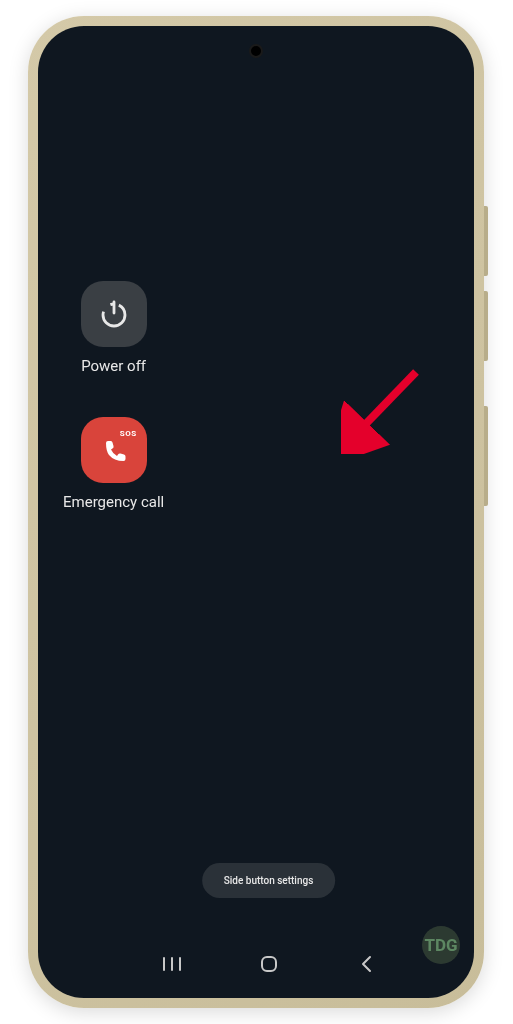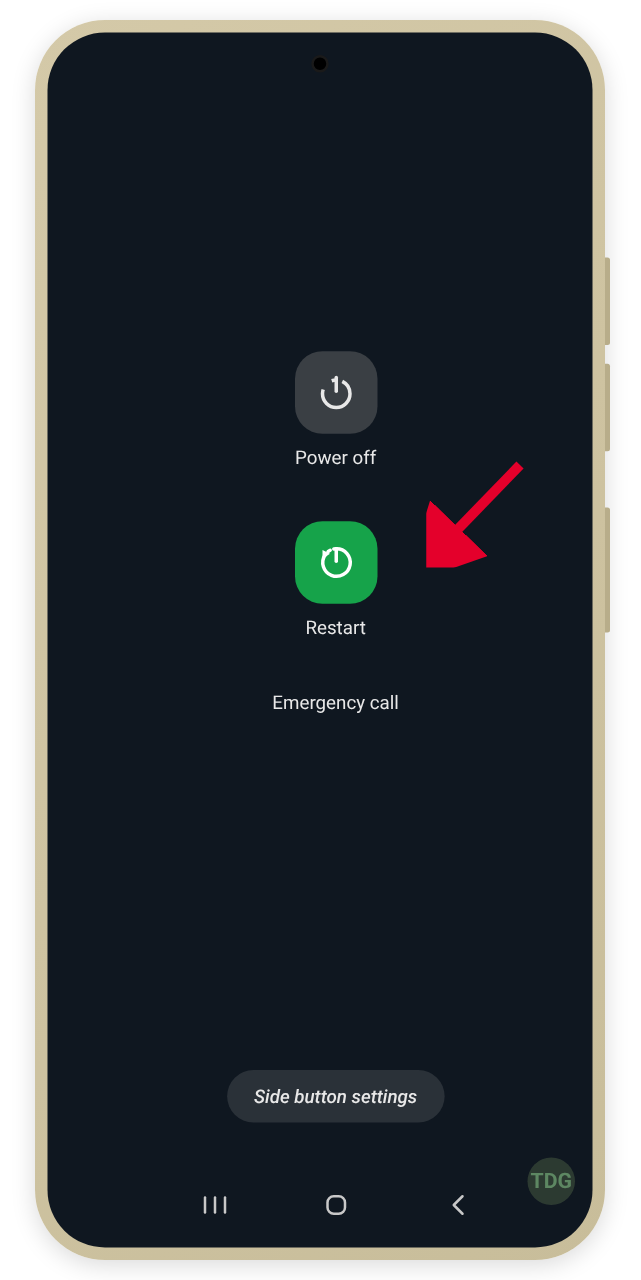--- a/index.html
+++ b/index.html
@@ -70,21 +70,21 @@
       border: 2px solid #1a1a1a;
     }
     .content {
       position: absolute;
       top: 0;
       left: 0;
       right: 0;
       bottom: 0;
       display: flex;
       flex-direction: column;
-      align-items: center;
+      align-items: flex-start;
       margin-left: 25px;
     }
     .power-menu {
       margin-top: 255px;
       display: flex;
       flex-direction: column;
       align-items: center;
       gap: 42px;
     }
     .menu-item {
@@ -111,23 +111,22 @@
     }
     .settings-pill {
       position: absolute;
       bottom: 100px;
       left: 50%;
       transform: translateX(-50%);
       background: #2a3138;
       color: #e8e8e8;
       padding: 12px 22px;
       border-radius: 24px;
-      font-size: 15px;
+      font-size: 10px;
       font-weight: 500;
-      font-style: italic;
     }
     .nav-bar {
       position: absolute;
       bottom: 20px;
       left: 0;
       right: 0;
       display: flex;
       justify-content: space-around;
       align-items: center;
       padding: 0 60px;
@@ -189,33 +188,28 @@
         <div class="menu-item">
           <div class="icon-tile tile-poweroff">
             <svg width="34" height="34" viewBox="0 0 34 34">
               <circle cx="17" cy="18" r="11" fill="none" stroke="#e8e8e8" stroke-width="2.8" stroke-dasharray="50 10" stroke-dashoffset="-5" transform="rotate(-90 17 18)"></circle>
               <line x1="17" y1="5" x2="17" y2="16" stroke="#e8e8e8" stroke-width="2.8" stroke-linecap="round"></line>
             </svg>
           </div>
           <span class="menu-label">Power off</span>
         </div>
 
+
         <div class="menu-item">
-          <div class="icon-tile tile-restart">
-            <svg width="36" height="36" viewBox="0 0 36 36">
-              <path d="M 18 7 A 11 11 0 1 1 9 12" fill="none" stroke="#ffffff" stroke-width="2.8" stroke-linecap="round"></path>
-              <path d="M 18 7 A 11 11 0 0 0 9 12" fill="none" stroke="#ffffff" stroke-width="2.8" stroke-linecap="round" stroke-dasharray="2 3"></path>
-              <polygon points="7,8 13,11 7,15" fill="#ffffff"></polygon>
-              <line x1="18" y1="7" x2="18" y2="17" stroke="#ffffff" stroke-width="2.8" stroke-linecap="round"></line>
+          <div class="icon-tile tile-emergency" style="position:relative">
+            <svg width="32" height="32" viewBox="0 0 32 32">
+              <path d="M 8 9 Q 8 7 10 7 L 13 7 Q 14 7 14.5 8.5 L 15.5 12 Q 16 13.5 14.5 14.5 L 13 15.5 Q 15 20 19 22 L 20 20.5 Q 21 19 22.5 19.5 L 26 20.5 Q 27.5 21 27.5 22.5 L 27.5 25 Q 27.5 27 25.5 27 Q 16 27 11 21 Q 8 17 8 9 Z" fill="#ffffff"></path>
             </svg>
+            <span class="sos-label">SOS</span>
           </div>
-          <span class="menu-label">Restart</span>
-        </div>
-
-        <div class="menu-item">
           <span class="menu-label">Emergency call</span>
         </div>
 
       </div>
 
       <div class="settings-pill">
         <span>Side button settings</span>
       </div>
 
       <div class="nav-bar">

